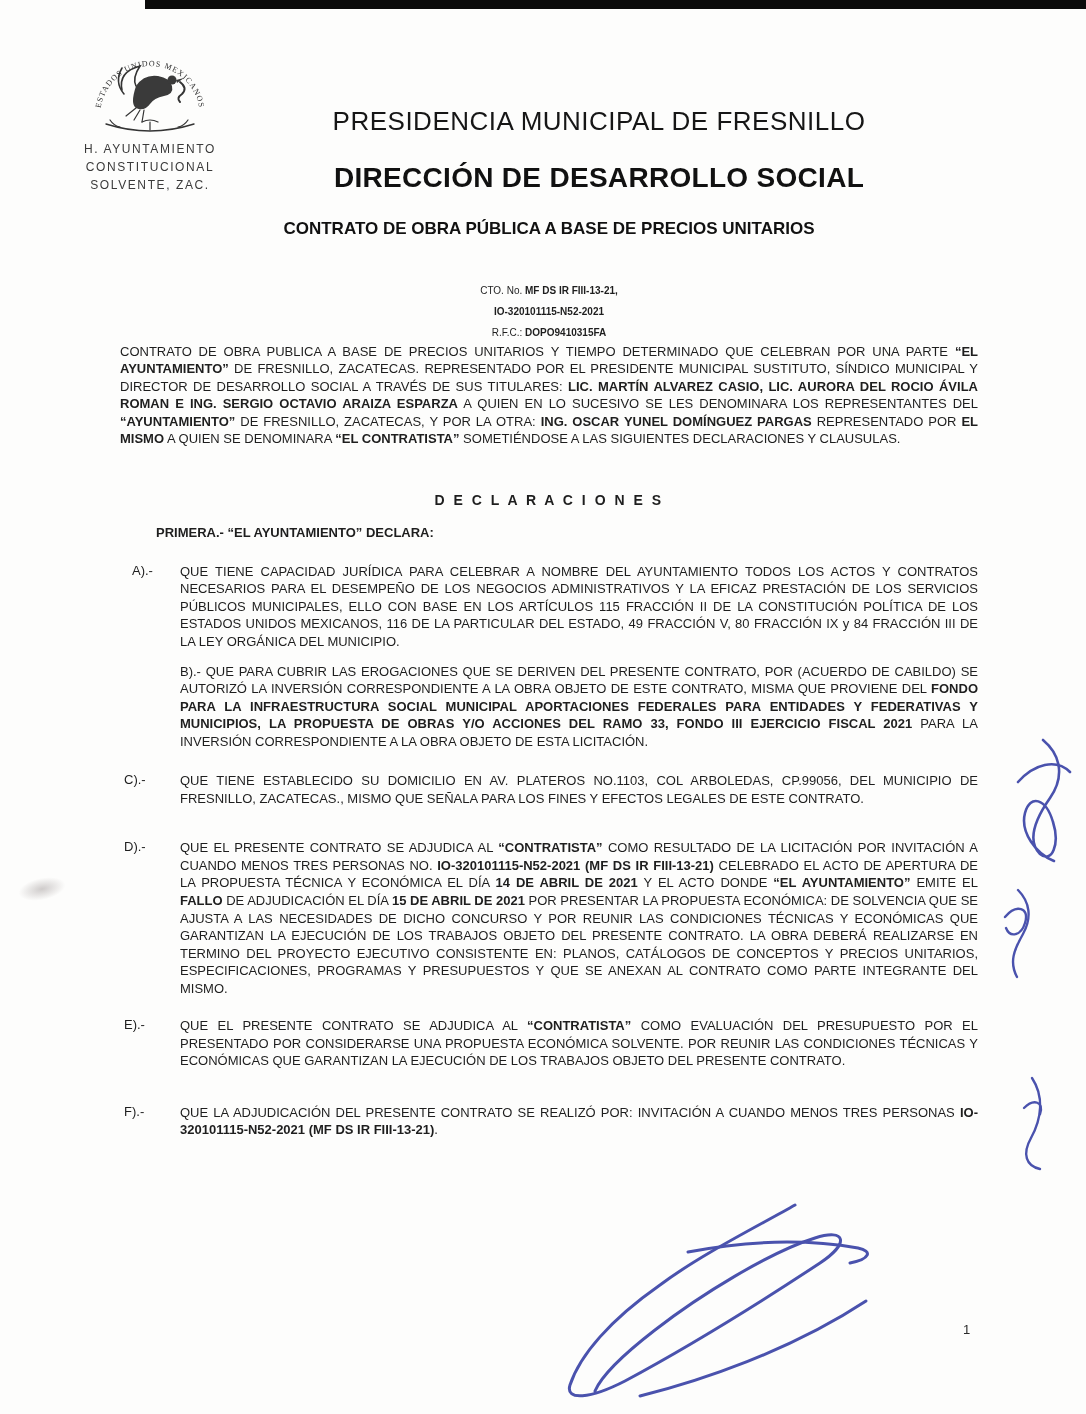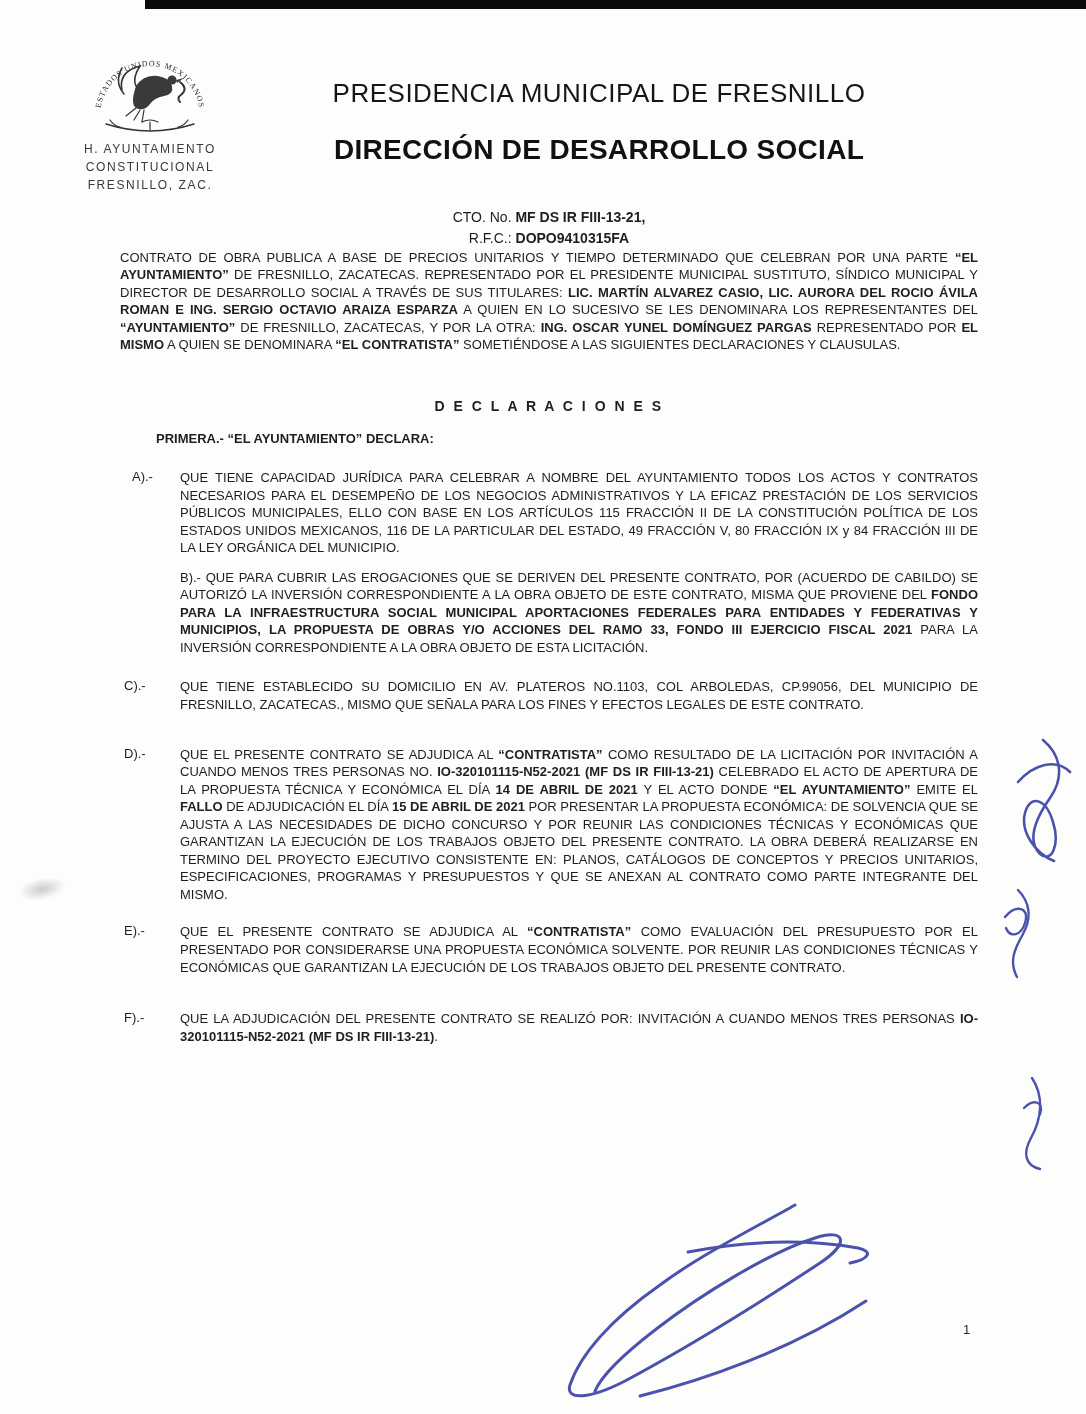--- a/index.html
+++ b/index.html
@@ -13,27 +13,27 @@
     background:radial-gradient(ellipse at center, rgba(120,110,110,.35), rgba(120,110,110,0) 70%);
     transform:rotate(-12deg); }
 
   
   .logo-block { position:absolute; top:38px; left:76px; width:148px; text-align:center; }
   .logo-svg { width:132px; height:102px; display:block; margin:0 auto; }
   .letterhead-line { font-size:12px; letter-spacing:1.6px; color:#3a3a3a; line-height:18px; white-space:nowrap; }
 
   
   .content { position:absolute; top:0; left:120px; width:858px; }
-  .doc-title { margin:80px 0 0; text-align:center; transform:translateX(50px);
+  .doc-title { margin:108px 0 0; text-align:center; transform:translateX(50px);
     font-size:26px; font-weight:normal; letter-spacing:.5px; color:#161616; line-height:1.05; }
   .doc-subtitle { margin:28px 0 0; text-align:center; transform:translateX(50px);
     font-size:28px; font-weight:bold; letter-spacing:.3px; color:#111; line-height:1.05; }
   .contract-type { margin:27px 0 0; text-align:center; font-size:17px; font-weight:bold; color:#111; line-height:1.05; }
 
-  .cto-block { margin:42px 0 0; text-align:center; font-size:14px; line-height:21px; }
+  .cto-block { margin:42px 0 0; text-align:center; font-size:10px; line-height:21px; }
   .cto-block b { font-weight:bold; }
 
   p.body-text { font-size:13px; line-height:1.35; margin:0; text-align:justify; }
   .intro { margin-top:32px; }
 
   .decl-heading { margin:44px 0 0; text-align:center; font-size:14px; font-weight:bold; letter-spacing:2.5px; }
   .primera { margin:17px 0 0; font-size:13px; font-weight:bold;padding-left:36px; }
 
   .decl-item { position:relative; padding-left:60px; }
   .decl-label { position:absolute; left:4px; top:0; font-size:13px; }
@@ -72,29 +72,31 @@
         <path d="M92,42 L100,40 L93,45" fill="#3a3a3a" stroke="none"></path>
         <path d="M96,44 Q104,50 98,56 Q92,60 96,64" stroke-width="2"></path>
         <path d="M52,70 L42,78 M56,72 L50,82 M60,72 L58,84" stroke-width="1.2"></path>
         <path d="M58,84 Q66,80 74,84 M66,84 L66,92" stroke-width="1.2"></path>
         <path d="M22,86 Q66,100 110,86" stroke-width="1.4"></path>
         <path d="M26,82 q4,6 10,7 M104,82 q-4,6 -10,7" stroke-width="1.2"></path>
       </g>
     </svg>
     <div class="letterhead-line">H. AYUNTAMIENTO</div>
     <div class="letterhead-line">CONSTITUCIONAL</div>
-    <div class="letterhead-line">FRESNILLO, ZAC.</div>
+    <div class="letterhead-line">SOLVENTE, ZAC.</div>
   </div>
 
   <div class="content">
     <h1 class="doc-title">PRESIDENCIA MUNICIPAL DE FRESNILLO</h1>
     <h2 class="doc-subtitle">DIRECCIÓN DE DESARROLLO SOCIAL</h2>
+    <h3 class="contract-type">CONTRATO DE OBRA PÚBLICA A BASE DE PRECIOS UNITARIOS</h3>
 
     <div class="cto-block">
       <div><span>CTO. No. </span><b>MF DS IR FIII-13-21,</b></div>
+      <div><b>IO-320101115-N52-2021</b></div>
       <div><span>R.F.C.: </span><b>DOPO9410315FA</b></div>
     </div>
 
     <p class="body-text intro"><span>CONTRATO DE OBRA PUBLICA A BASE DE PRECIOS UNITARIOS Y TIEMPO DETERMINADO QUE CELEBRAN POR UNA PARTE </span><b>“EL AYUNTAMIENTO”</b><span> DE FRESNILLO, ZACATECAS. REPRESENTADO POR EL PRESIDENTE MUNICIPAL SUSTITUTO, SÍNDICO MUNICIPAL Y DIRECTOR DE DESARROLLO SOCIAL A TRAVÉS DE SUS TITULARES: </span><b>LIC. MARTÍN ALVAREZ CASIO, LIC. AURORA DEL ROCIO ÁVILA ROMAN E  ING. SERGIO OCTAVIO ARAIZA ESPARZA</b><span> A QUIEN EN LO SUCESIVO SE LES DENOMINARA LOS REPRESENTANTES DEL </span><b>“AYUNTAMIENTO”</b><span> DE FRESNILLO, ZACATECAS, Y POR LA OTRA: </span><b>ING. OSCAR YUNEL DOMÍNGUEZ PARGAS</b><span> REPRESENTADO POR </span><b>EL MISMO</b><span>  A QUIEN SE DENOMINARA </span><b>“EL CONTRATISTA”</b><span> SOMETIÉNDOSE A LAS  SIGUIENTES DECLARACIONES Y CLAUSULAS.</span></p>
 
     <div class="decl-heading">D E C L A R A C I O N E S</div>
     <div class="primera">PRIMERA.- “EL AYUNTAMIENTO” DECLARA:</div>
 
     <div class="decl-item decl-a">
       <span class="decl-label">A).-</span>

